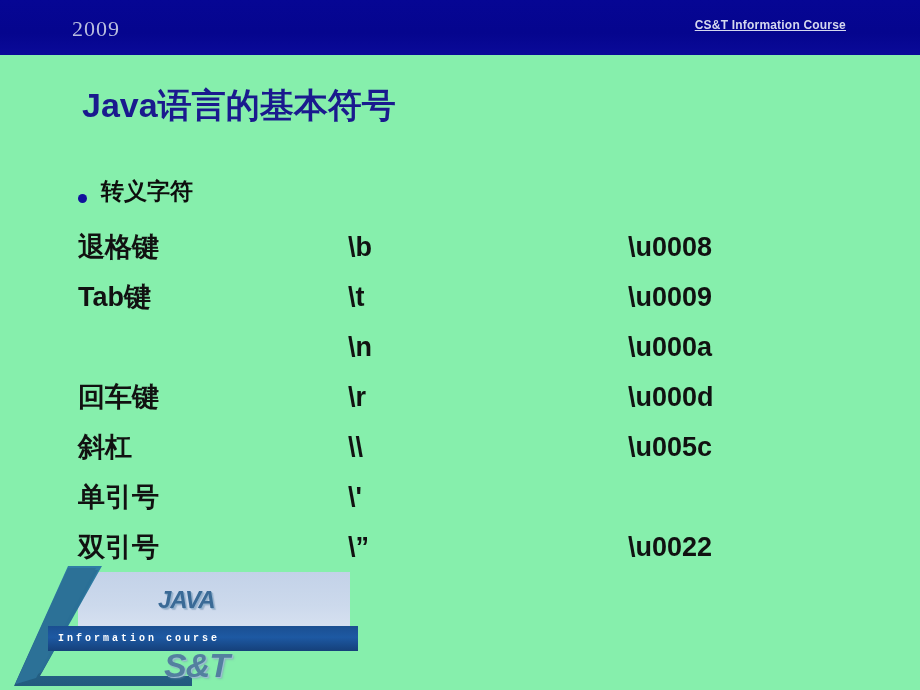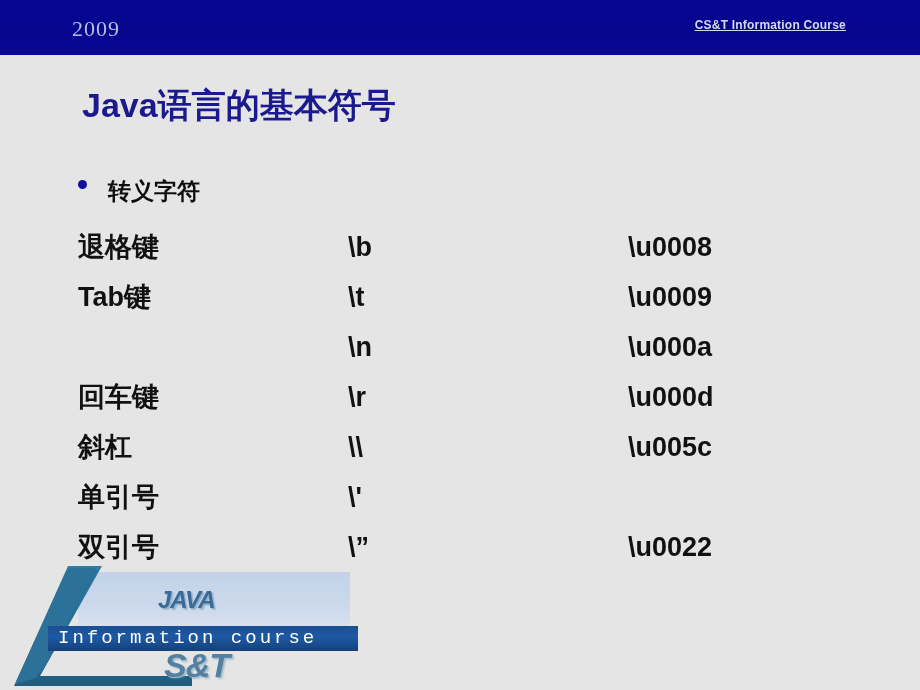--- a/index.html
+++ b/index.html
@@ -14,21 +14,21 @@
     font-family: "Liberation Sans", "DejaVu Sans", sans-serif;
     position: relative;
   }
 
   
   .slide {
     position: absolute;
     left: 0; top: 0;
     width: 920px;
     height: 690px;
-    background: #e5e5e5;
+    background: #86efac;
     overflow: hidden;
   }
 
   
   .header-bar {
     position: absolute;
     left: 0; top: 0;
     width: 920px;
     height: 55px;
     background: #060694;
@@ -71,22 +71,22 @@
     line-height: 1.1;
     white-space: nowrap;
   }
 
   
   .bullet-row {
     position: absolute;
     left: 78px;
     top: 180px;
     display: flex;
-    align-items: flex-start;
-    gap: 21px;
+    align-items: flex-end;
+    gap: 14px;
   }
   .bullet-dot {
     width: 9px;
     height: 9px;
     border-radius: 50%;
     background: #11119c;
     flex: none;
     display: block;
   }
   .bullet-text {
@@ -171,22 +171,22 @@
     height: 25px;
     background: linear-gradient(to bottom, #1b4f91 0%, #1d59a3 45%, #15407a 100%);
   }
   .logo-band-text {
     position: absolute;
     left: 10px;
     top: 0;
     height: 25px;
     line-height: 25px;
     font-family: "Liberation Mono", "DejaVu Sans Mono", monospace;
-    font-weight: normal;
-    font-size: 19px;
+    font-weight: bold;
+    font-size: 10px;
     letter-spacing: 3px;
     color: #ffffff;
     white-space: nowrap;
   }
   .logo-st {
     position: absolute;
     left: 110px;
     top: 84px;
     font-family: "Liberation Sans", "DejaVu Sans", sans-serif;
     font-style: italic;

